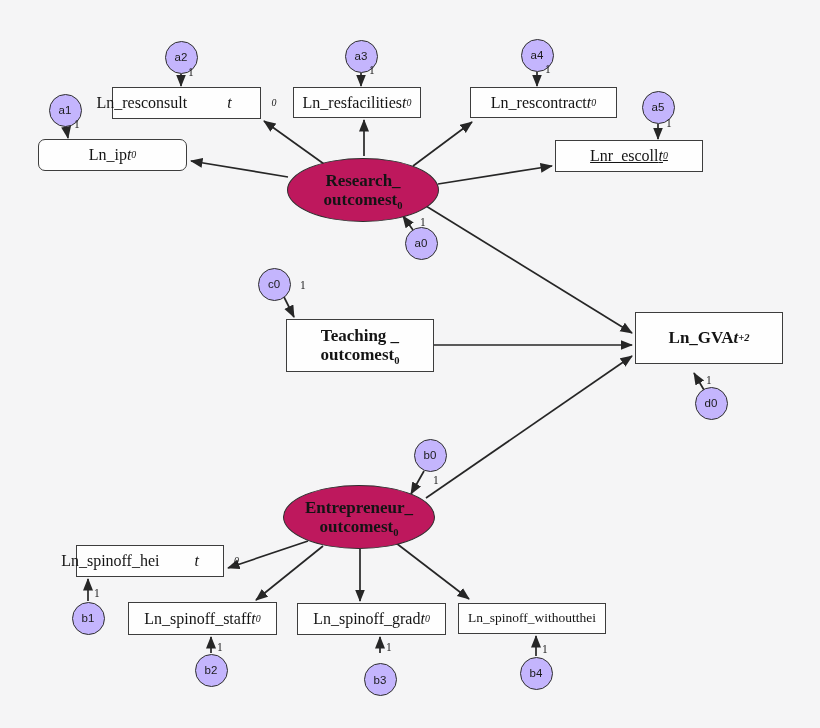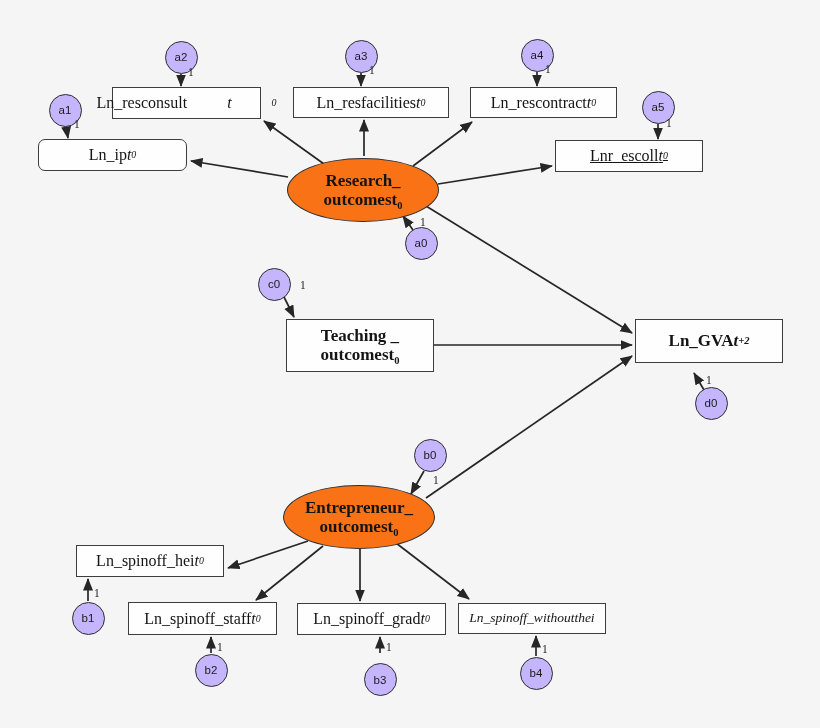--- a/index.html
+++ b/index.html
@@ -23,21 +23,21 @@
     background: #fefefe; border: 1.6px solid #3d3d3d;
     display: flex; align-items: center; justify-content: center;
     font-size: 16px; color: #141414; white-space: nowrap;
     line-height: 1.1;
   }
   .obox.bold { font-weight: 700; font-size: 17px; }
   .obox.small { font-size: 13.5px; }
   .obox.twoline, .ellipse { flex-direction: column; }
   .ellipse {
     position: absolute; box-sizing: border-box;
-    background: #f97316; border: 1.7px solid #2e2e2e;
+    background: #be185d; border: 1.7px solid #2e2e2e;
     border-radius: 50%;
     display: flex; align-items: center; justify-content: center;
     font-weight: 700; font-size: 17px; color: #141414;
     line-height: 1.12; white-space: nowrap;
   }
   .err {
     position: absolute; box-sizing: border-box;
     width: 33px; height: 33px;
     background: #c4b5fd; border: 1.6px solid #2e2e2e;
     border-radius: 50%;
@@ -101,60 +101,60 @@
       <div class="obox" style="left: 38px; top: 139px; width: 149px; height: 32px; border-radius: 7px;">
         <span>Ln_ip </span>
         <i>t</i>
         <sub class="isub">0</sub>
       </div>
       <div class="obox" style="left: 112px; top: 87px; width: 149px; height: 32px; gap: 40px;">
         <span>Ln_resconsult </span>
         <i>t</i>
         <sub class="isub">0</sub>
       </div>
-      <div class="obox" style="left: 293px; top: 87px; width: 156px; height: 31px;">
+      <div class="obox" style="left: 293px; top: 87px; width: 128px; height: 31px;">
         <span>Ln_resfacilities </span>
         <i>t</i>
         <sub class="isub">0</sub>
       </div>
       <div class="obox" style="left: 470px; top: 87px; width: 147px; height: 31px;">
         <span>Ln_rescontract </span>
         <i>t</i>
         <sub class="isub">0</sub>
       </div>
       <div class="obox" style="left: 555px; top: 140px; width: 148px; height: 32px; text-decoration: underline;">
         <span>Lnr_escoll </span>
         <i>t</i>
         <sub class="isub">0</sub>
       </div>
       <div class="obox bold twoline" style="left: 286px; top: 319px; width: 148px; height: 53px;">
         <span>Teaching _</span>
         <span><span>outcomest</span><sub class="bsub">0</sub></span>
       </div>
-      <div class="obox bold" style="left: 635px; top: 319px; width: 148px; height: 44px;">
+      <div class="obox bold" style="left: 635px; top: 312px; width: 148px; height: 52px;">
         <span>Ln_GVA</span>
         <i>t</i>
         <sub class="isub">+2</sub>
       </div>
-      <div class="obox" style="left: 76px; top: 545px; width: 148px; height: 32px;">
+      <div class="obox" style="left: 76px; top: 545px; width: 148px; height: 32px; gap: 35px;">
         <span>Ln_spinoff_hei </span>
         <i>t</i>
         <sub class="isub">0</sub>
       </div>
       <div class="obox" style="left: 128px; top: 602px; width: 149px; height: 33px; text-align: center;">
         <span>Ln_spinoff_staff </span>
         <i>t</i>
         <sub class="isub">0</sub>
       </div>
       <div class="obox" style="left: 297px; top: 603px; width: 149px; height: 32px;">
         <span>Ln_spinoff_grad </span>
         <i>t</i>
         <sub class="isub">0</sub>
       </div>
-      <div class="obox small" style="left: 458px; top: 603px; width: 148px; height: 31px; font-style: italic;">
+      <div class="obox small" style="left: 458px; top: 603px; width: 148px; height: 31px;">
         <span>Ln_spinoff_withoutthei</span>
       </div>
       <div class="err" style="left: 48.5px; top: 93.5px;">
         <span>a1</span>
       </div>
       <div class="err" style="left: 164.5px; top: 40.5px;">
         <span>a2</span>
       </div>
       <div class="err" style="left: 344.5px; top: 39.5px;">
         <span>a3</span>

